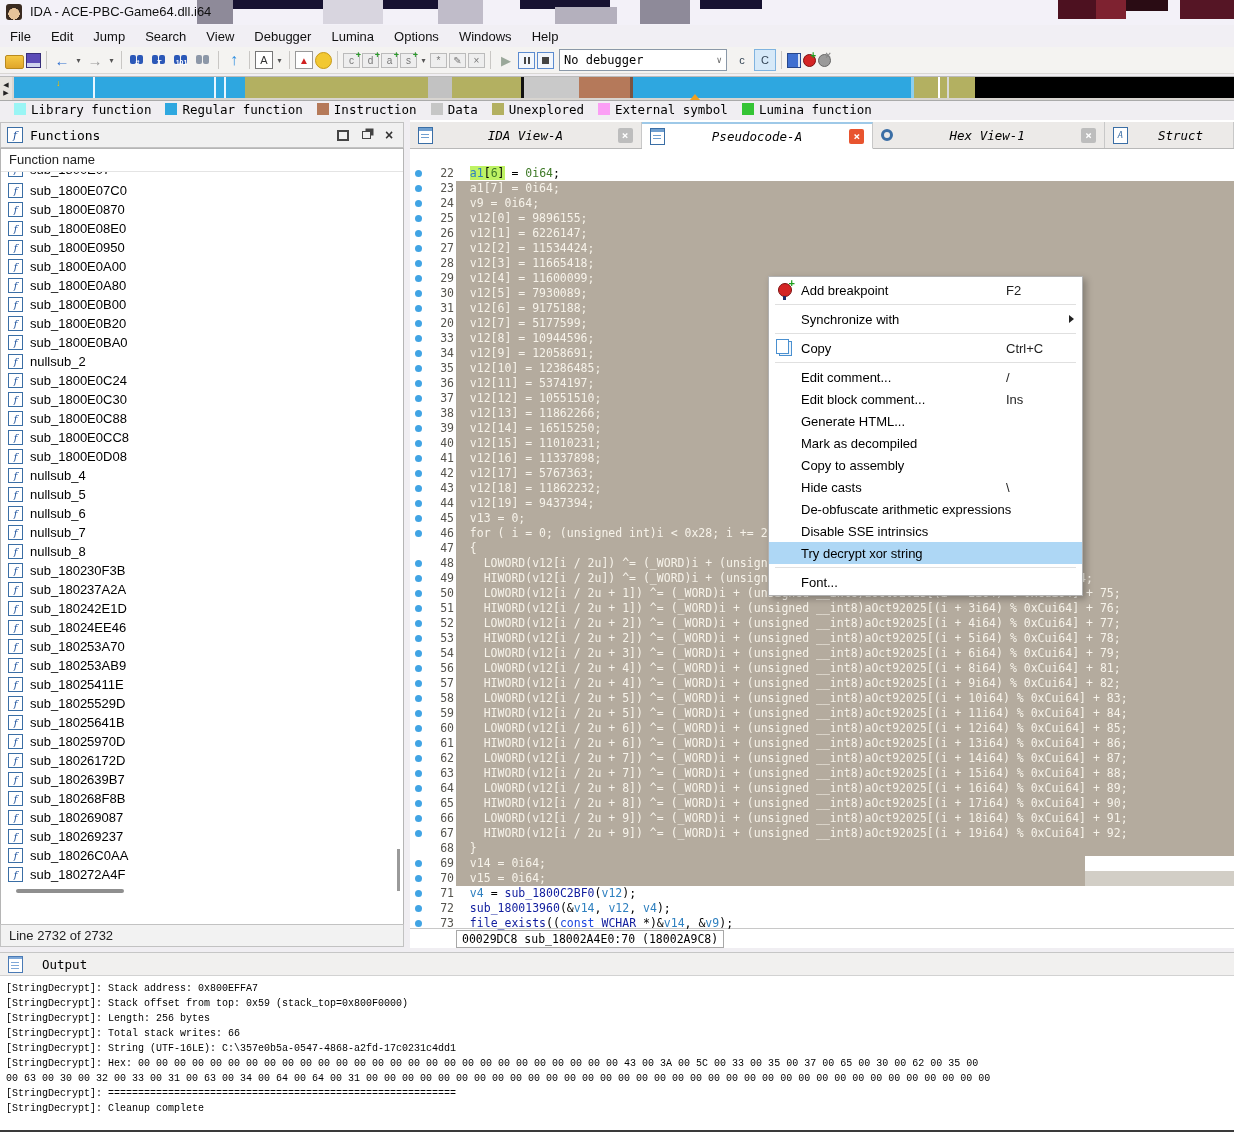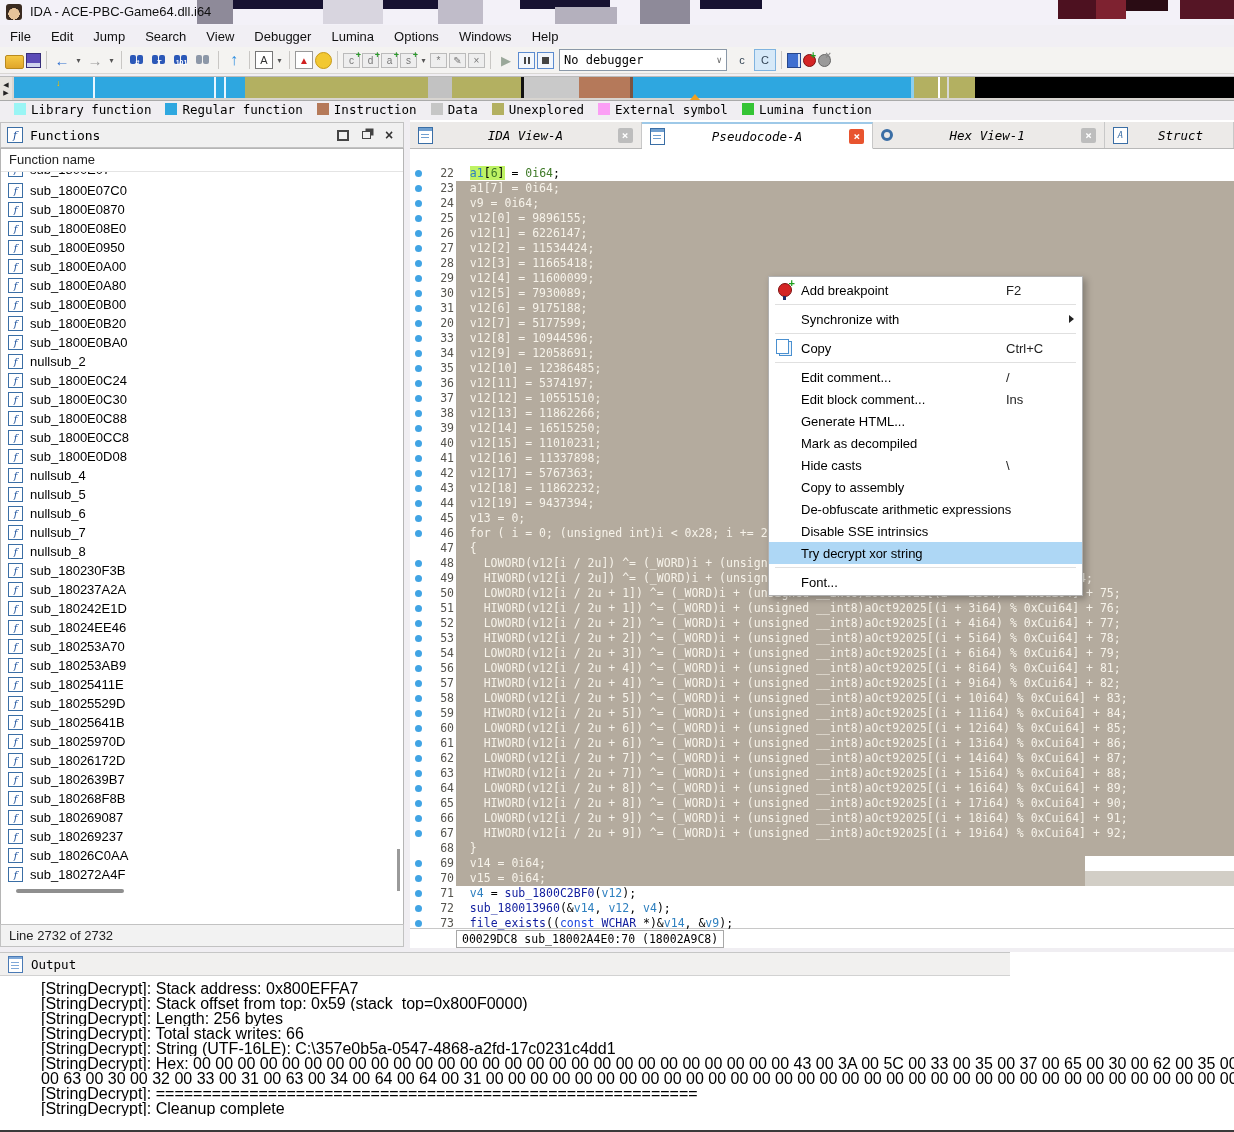--- a/index.html
+++ b/index.html
@@ -138,28 +138,28 @@
   .mi-sep{height:1px;background:#e0e0e0;margin:3px 6px 3px 6px;}
   .sub-arrow{position:absolute;right:8px;width:0;height:0;border-top:4px solid transparent;
      border-bottom:4px solid transparent;border-left:5px solid #222;}
   .ic-breakpoint{width:12px;height:12px;border-radius:50%;background:#d42525;border:1px solid #7d1010;position:relative;}
   .ic-breakpoint::after{content:"+";position:absolute;right:-4px;top:-7px;color:#1e9e1e;font-weight:bold;font-size:11px;}
   .ic-breakpoint::before{content:"";position:absolute;left:4px;bottom:-4px;width:3px;height:4px;background:#20306a;}
   .ic-copy{width:11px;height:13px;border:1px solid #4a90d0;background:#eef5fc;position:relative;}
   .ic-copy::before{content:"";position:absolute;left:-4px;top:-3px;width:11px;height:13px;border:1px solid #4a90d0;background:#fff;}
   
   #out-panel{left:0;top:952px;width:1234px;height:180px;background:#fff;}
-  #out-titlebar{left:0;top:0;width:1010px;height:24px;background:#f1f0ef;border-top:1px solid #c6c6c6;
-     border-bottom:1px solid #d2d2d2;display:flex;align-items:center;gap:8px;padding-left:8px;box-sizing:border-box;}
+  #out-titlebar{left:0;top:0;width:1234px;height:24px;background:#f1f0ef;border-top:1px solid #c6c6c6;
+     border-bottom:1px solid #d2d2d2;display:flex;align-items:center;gap:19px;padding-left:8px;box-sizing:border-box;}
   .out-icon{width:13px;height:15px;border:1px solid #4a7ab5;background:#fff;
      box-shadow:inset 0 2px 0 #7fa8d8;position:relative;flex:none;}
   .out-icon::after{content:"";position:absolute;left:2px;top:5px;width:8px;height:1px;background:#7fa8d8;box-shadow:0 3px 0 #7fa8d8,0 6px 0 #7fa8d8;}
   #out-title{font-size:12.5px;font-family:"DejaVu Sans Mono",monospace;}
   #out-log{left:0;top:26px;width:1234px;height:152px;padding:3px 0 0 6px;box-sizing:border-box;overflow:hidden;}
-  .out-line{font-family:Liberation Sans, sans-serif;font-size:16px;line-height:15px;white-space:pre;overflow:hidden;margin-left:35px;}
+  .out-line{font-family:Liberation Mono, monospace;font-size:10px;line-height:15px;white-space:pre;overflow:hidden;}
   #bottom-edge{left:0;top:1130px;width:1234px;height:2px;background:#3a3a3a;}
 </style>
 </head>
 <body>
 
 <div id="titlebar" class="abs">
   <div class="artifact" style="left:197px;top:0;width:36px;height:24px;background:#8e8a99;"></div>
   <div class="artifact" style="left:233px;top:0;width:90px;height:9px;background:#171231;"></div>
   <div class="artifact" style="left:323px;top:0;width:60px;height:24px;background:#d8d5df;"></div>
   <div class="artifact" style="left:383px;top:0;width:55px;height:9px;background:#171231;"></div>
@@ -844,27 +844,27 @@
       <span class="lb">Generate HTML...</span>
       <span class="sc"></span>
     </div>
     <div class="mi">
       <span class="ic"></span>
       <span class="lb">Mark as decompiled</span>
       <span class="sc"></span>
     </div>
     <div class="mi">
       <span class="ic"></span>
+      <span class="lb">Copy to assembly</span>
+      <span class="sc"></span>
+    </div>
+    <div class="mi">
+      <span class="ic"></span>
       <span class="lb">Hide casts</span>
       <span class="sc">\</span>
-    </div>
-    <div class="mi">
-      <span class="ic"></span>
-      <span class="lb">Copy to assembly</span>
-      <span class="sc"></span>
     </div>
     <div class="mi">
       <span class="ic"></span>
       <span class="lb">De-obfuscate arithmetic expressions</span>
       <span class="sc"></span>
     </div>
     <div class="mi">
       <span class="ic"></span>
       <span class="lb">Disable SSE intrinsics</span>
       <span class="sc"></span>

